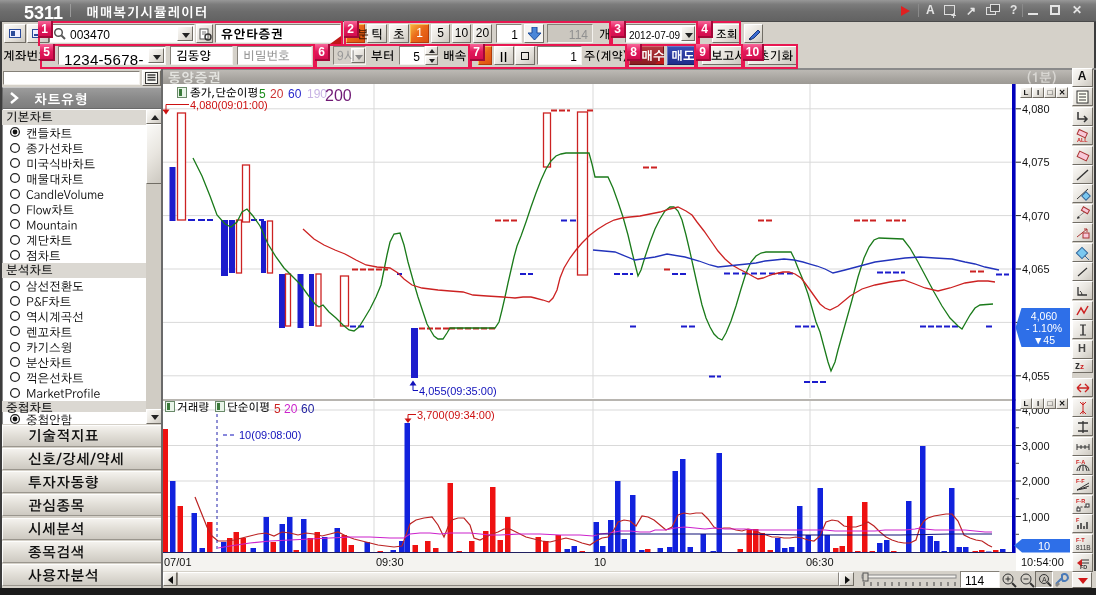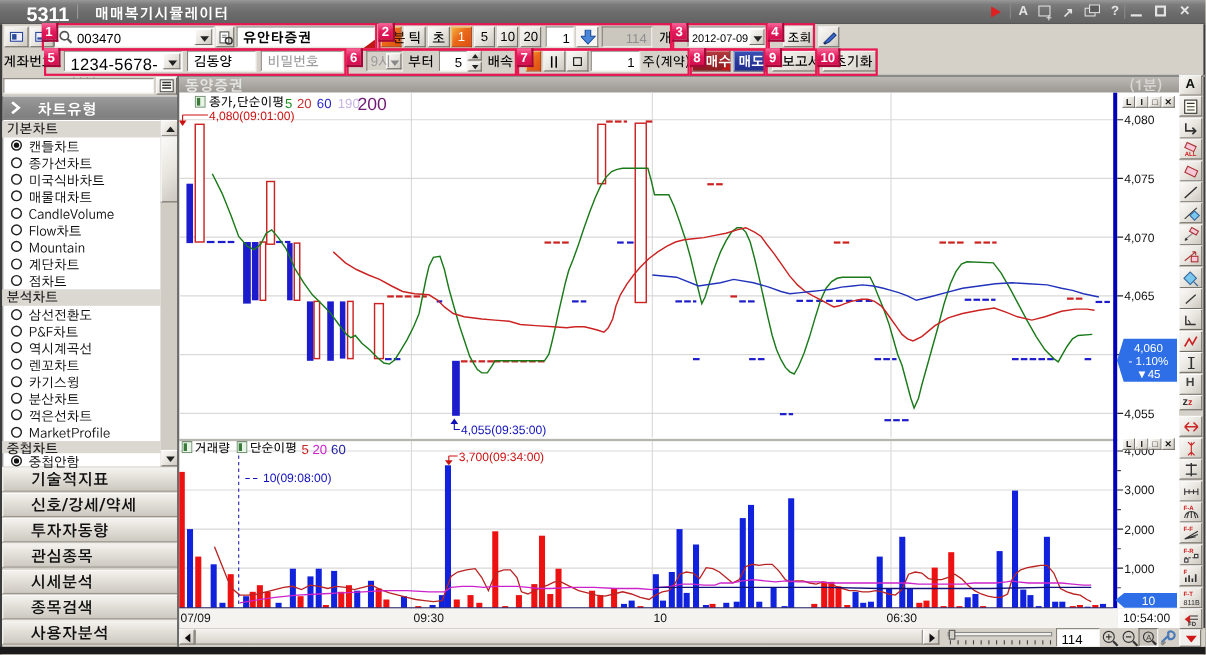--- a/index.html
+++ b/index.html
@@ -268,21 +268,21 @@
 <div class="ab" style="left:2px;top:471.1px;width:160px;height:22px;background:linear-gradient(180deg,#f4f2ee 0,#e2dfd8 45%,#cdc9c1 100%);border:1px solid #9a968e;border-top-color:#fdfdfc;border-left-color:#fdfdfc"></div>
 <div class="ab" style="left:2px;top:494.4px;width:160px;height:22px;background:linear-gradient(180deg,#f4f2ee 0,#e2dfd8 45%,#cdc9c1 100%);border:1px solid #9a968e;border-top-color:#fdfdfc;border-left-color:#fdfdfc"></div>
 <div class="ab" style="left:2px;top:517.7px;width:160px;height:22px;background:linear-gradient(180deg,#f4f2ee 0,#e2dfd8 45%,#cdc9c1 100%);border:1px solid #9a968e;border-top-color:#fdfdfc;border-left-color:#fdfdfc"></div>
 <div class="ab" style="left:2px;top:541.0px;width:160px;height:22px;background:linear-gradient(180deg,#f4f2ee 0,#e2dfd8 45%,#cdc9c1 100%);border:1px solid #9a968e;border-top-color:#fdfdfc;border-left-color:#fdfdfc"></div>
 <div class="ab" style="left:2px;top:564.3px;width:160px;height:22px;background:linear-gradient(180deg,#f4f2ee 0,#e2dfd8 45%,#cdc9c1 100%);border:1px solid #9a968e;border-top-color:#fdfdfc;border-left-color:#fdfdfc"></div>
 <div class="ab" style="left:161px;top:68px;width:2px;height:520px;background:#6a6a6a"></div>
 <div class="ab" style="left:163px;top:68px;width:933px;height:2px;background:#8a8a8a"></div>
 <div class="ab" style="left:163px;top:70px;width:909px;height:14px;background:linear-gradient(180deg,#bcb9b4 0,#a8a5a0 60%,#9c9994 100%)"></div>
 <div class="ab" style="left:163px;top:553px;width:853px;height:18px;background:#f4f3f0"></div>
 <div class="ab" style="left:1016px;top:553px;width:56px;height:18px;background:#ffffff"></div>
-<div class="ticklbl" style="left:164px;top:556px;font-size:11px;color:#111">07/09</div>
+<div class="ticklbl" style="left:164px;top:556px;font-size:11px;color:#111">07/01</div>
 <div class="ticklbl" style="left:376px;top:556px;font-size:11px;color:#111">09:30</div>
 <div class="ticklbl" style="left:594px;top:556px;font-size:11px;color:#111">10</div>
 <div class="ticklbl" style="left:806px;top:556px;font-size:11px;color:#111">06:30</div>
 <div class="ticklbl" style="left:1021px;top:556px;font-size:11px;color:#111">10:54:00</div>
 <div class="ab" style="left:163px;top:571px;width:933px;height:17px;background:#d5d1c9"></div>
 <div class="b3" style="left:163px;top:572px;width:14px;height:14px;">
     <div class="ab" style="left:4px;top:3px;width:0;height:0;border-top:4px solid transparent;border-bottom:4px solid transparent;border-right:5px solid #111"></div>
   </div>
 <div class="ab" style="left:177px;top:572px;width:662px;height:14px;background:linear-gradient(180deg,#f2f0ec,#d8d4cc);border:1px solid #8a8680;border-top-color:#fff"></div>
 <div class="b3" style="left:839px;top:572px;width:15px;height:14px;">

